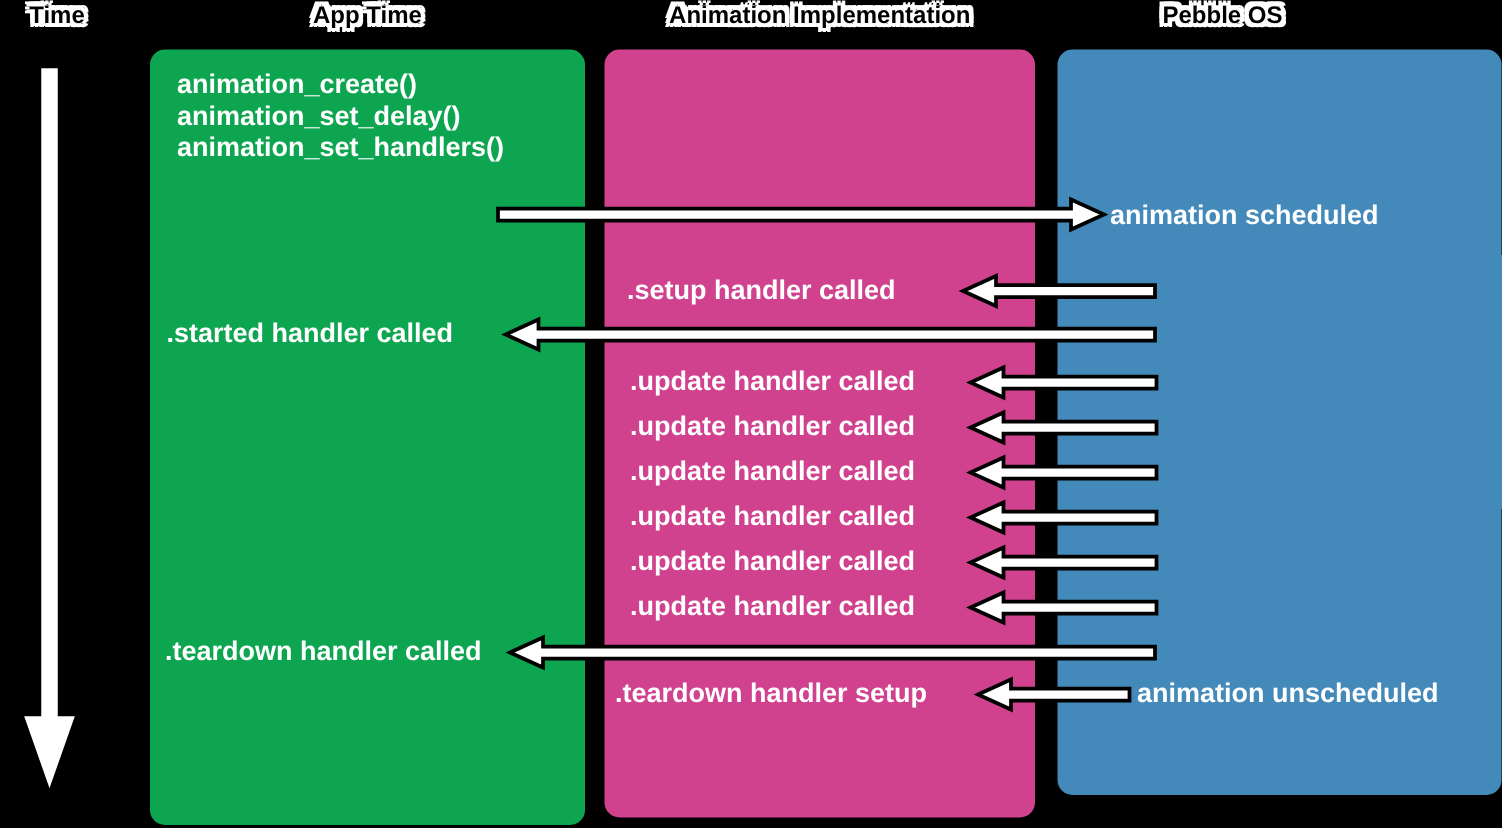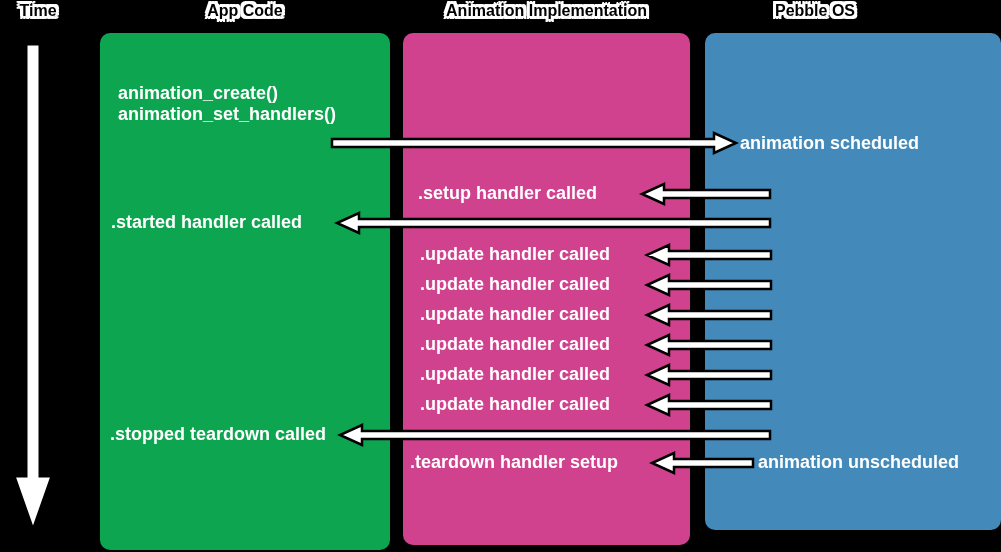--- a/index.html
+++ b/index.html
@@ -26,42 +26,42 @@
       -2px -2px 0 #fff, 2px -2px 0 #fff, -2px 2px 0 #fff, 2px 2px 0 #fff;
   }
 
   .lbl{
     position:absolute;color:var(--text,#fff);
     font-weight:bold;font-size:18px;white-space:nowrap;
   }
   .calls{
     position:absolute;left:118px;top:46px;
     color:var(--text,#fff);font-weight:bold;font-size:18px;
-    line-height:21px;white-space:nowrap;margin-top:37px;
+    line-height:21px;white-space:nowrap;
   }
 
   .arrow{position:absolute;overflow:visible;}
   .arrow polygon{
     fill:var(--arrow_fill,#fff);
     stroke:var(--arrow_stroke,#000);
     stroke-width:2.5;stroke-linejoin:miter;
   }
   .time-arrow polygon{stroke-width:3;}
 </style>
 </head>
 <body>
 
 <div class="canvas">
 
   <div class="col col-green"></div>
   <div class="col col-pink"></div>
   <div class="col col-blue"></div>
 
   <div class="hdr" style="left:6px;width:64px">Time</div>
-  <div class="hdr" style="left:100px;width:290px">App Code</div>
+  <div class="hdr" style="left:100px;width:290px">App Time</div>
   <div class="hdr" style="left:403px;width:287px">Animation Implementation</div>
   <div class="hdr" style="left:667px;width:296px">Pebble OS</div>
 
   <svg class="arrow time-arrow" style="left:11px;top:42px" width="44" height="492">
     <polygon points="15,2 29,2 29,434 41,434 22,488 3,434 15,434"></polygon>
   </svg>
 
   <svg class="arrow" style="left:330px;top:130px" width="408" height="26">
     <polygon points="2,9 384,9 384,3 406,13 384,23 384,17 2,17"></polygon>
   </svg>
@@ -91,29 +91,30 @@
   </svg>
   <svg class="arrow" style="left:338px;top:422px" width="434" height="26">
     <polygon points="432,9 24,9 24,3 2,13 24,23 24,17 432,17"></polygon>
   </svg>
   <svg class="arrow" style="left:650px;top:450px" width="105" height="26">
     <polygon points="103,9 24,9 24,3 2,13 24,23 24,17 103,17"></polygon>
   </svg>
 
   <div class="calls">
     <div>animation_create()</div>
+    <div>animation_set_delay()</div>
     <div>animation_set_handlers()</div>
   </div>
 
   <div class="lbl" style="left:740px;top:133px">animation scheduled</div>
   <div class="lbl" style="left:418px;top:183px">.setup handler called</div>
   <div class="lbl" style="left:111px;top:212px">.started handler called</div>
   <div class="lbl" style="left:420px;top:244px">.update handler called</div>
   <div class="lbl" style="left:420px;top:274px">.update handler called</div>
   <div class="lbl" style="left:420px;top:304px">.update handler called</div>
   <div class="lbl" style="left:420px;top:334px">.update handler called</div>
   <div class="lbl" style="left:420px;top:364px">.update handler called</div>
   <div class="lbl" style="left:420px;top:394px">.update handler called</div>
-  <div class="lbl" style="left:110px;top:424px">.stopped teardown called</div>
+  <div class="lbl" style="left:110px;top:424px">.teardown handler called</div>
   <div class="lbl" style="left:410px;top:452px">.teardown handler setup</div>
   <div class="lbl" style="left:758px;top:452px">animation unscheduled</div>
 
 </div>
 
 </body></html>

